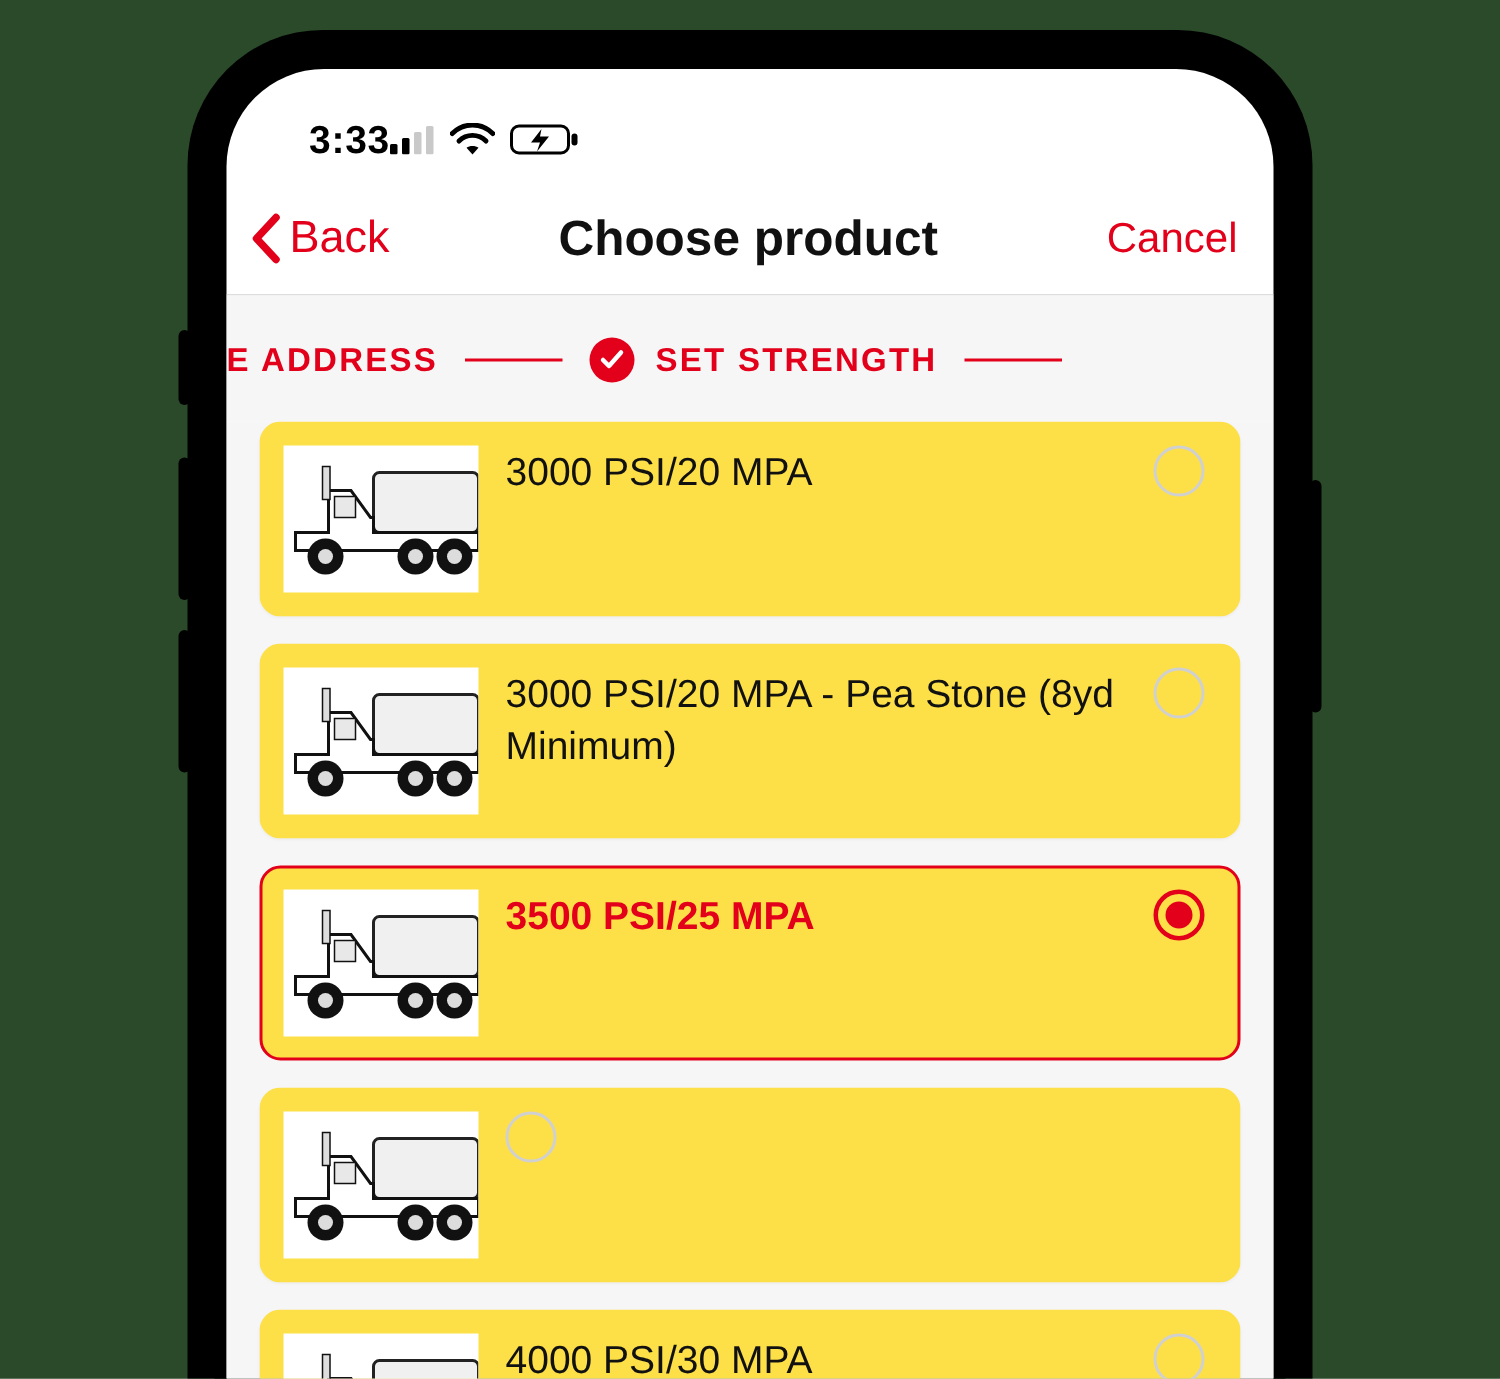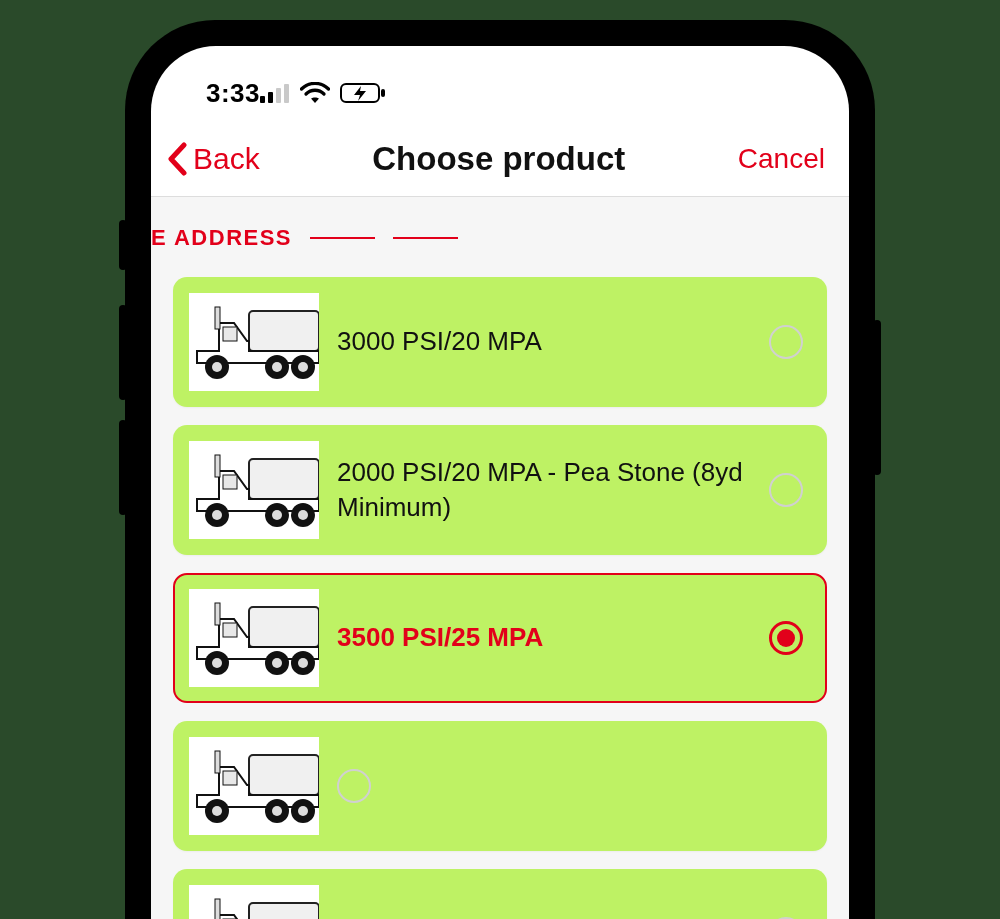--- a/index.html
+++ b/index.html
@@ -69,22 +69,22 @@
   }
   .step { display: inline-flex; align-items: center; gap: 14px; }
   .step-line { width: 65px; height: 2px; background: #e2001a; }
   .step-circle { width: 30px; height: 30px; border-radius: 50%; display: inline-flex; align-items: center; justify-content: center; }
   .step-circle.filled { background: #e2001a; color: #fff; }
   .step-circle.outline { border: 4px solid #e2001a; background: #fff; }
 
   
   .list { background: #f6f6f6; padding: 0 22px; }
   .card {
-    display: flex; align-items: center;
-    background: #bef264;
+    display: flex; align-items: flex-start;
+    background: #fde047;
     border: 2px solid transparent;
     border-radius: 14px;
     margin-bottom: 18px;
     padding: 14px 22px 14px 14px;
     min-height: 128px;
     cursor: pointer;
     box-shadow: 0 1px 2px rgba(0,0,0,0.04);
   }
   .card.selected { border-color: #e2001a; box-shadow: none; margin-top: 12px; }
   .thumb {
@@ -163,20 +163,28 @@
         </div>
         <div class="nav-title">Choose product</div>
         <div class="nav-cancel">Cancel</div>
       </div>
 
       <div class="stepper">
         <span class="step">
           <span>E ADDRESS</span>
         </span>
         <span class="step-line"></span>
+        <span class="step">
+          <span class="step-circle filled">
+            <svg width="18" height="18" viewBox="0 0 18 18">
+                <path d="M3 9 L7 13 L15 4" fill="none" stroke="#fff" stroke-width="3" stroke-linecap="round" stroke-linejoin="round"></path>
+              </svg>
+          </span>
+          <span>SET STRENGTH</span>
+        </span>
         <span class="step-line"></span>
       </div>
 
       <div class="list">
 
         <div class="card">
           <div class="thumb">
             <svg class="truck-svg" viewBox="0 0 130 98">
               <rect x="60" y="18" width="70" height="40" rx="4" fill="#f0f0f0" stroke="#222" stroke-width="2"></rect>
               <path d="M60 58 L130 58 L130 70 L8 70 L8 58 L30 58 L30 30 L45 30 L58 48 L60 48 Z" fill="#fff" stroke="#111" stroke-width="2"></path>
@@ -202,21 +210,21 @@
               <rect x="34" y="34" width="14" height="14" fill="#e8e8e8" stroke="#111"></rect>
               <rect x="26" y="14" width="5" height="22" fill="#ddd" stroke="#111"></rect>
               <circle cx="28" cy="74" r="12" fill="#111"></circle>
                 <circle cx="28" cy="74" r="5" fill="#ddd"></circle>
               <circle cx="88" cy="74" r="12" fill="#111"></circle>
                 <circle cx="88" cy="74" r="5" fill="#ddd"></circle>
               <circle cx="114" cy="74" r="12" fill="#111"></circle>
                 <circle cx="114" cy="74" r="5" fill="#ddd"></circle>
             </svg>
           </div>
-          <div class="label">2000 PSI/20 MPA - Pea Stone (8yd Minimum)</div>
+          <div class="label">3000 PSI/20 MPA - Pea Stone (8yd Minimum)</div>
           <div class="radio"></div>
         </div>
 
         <div class="card selected">
           <div class="thumb">
             <svg class="truck-svg" viewBox="0 0 130 98">
               <rect x="60" y="18" width="70" height="40" rx="4" fill="#f0f0f0" stroke="#222" stroke-width="2"></rect>
               <path d="M60 58 L130 58 L130 70 L8 70 L8 58 L30 58 L30 30 L45 30 L58 48 L60 48 Z" fill="#fff" stroke="#111" stroke-width="2"></path>
               <rect x="34" y="34" width="14" height="14" fill="#e8e8e8" stroke="#111"></rect>
               <rect x="26" y="14" width="5" height="22" fill="#ddd" stroke="#111"></rect>

